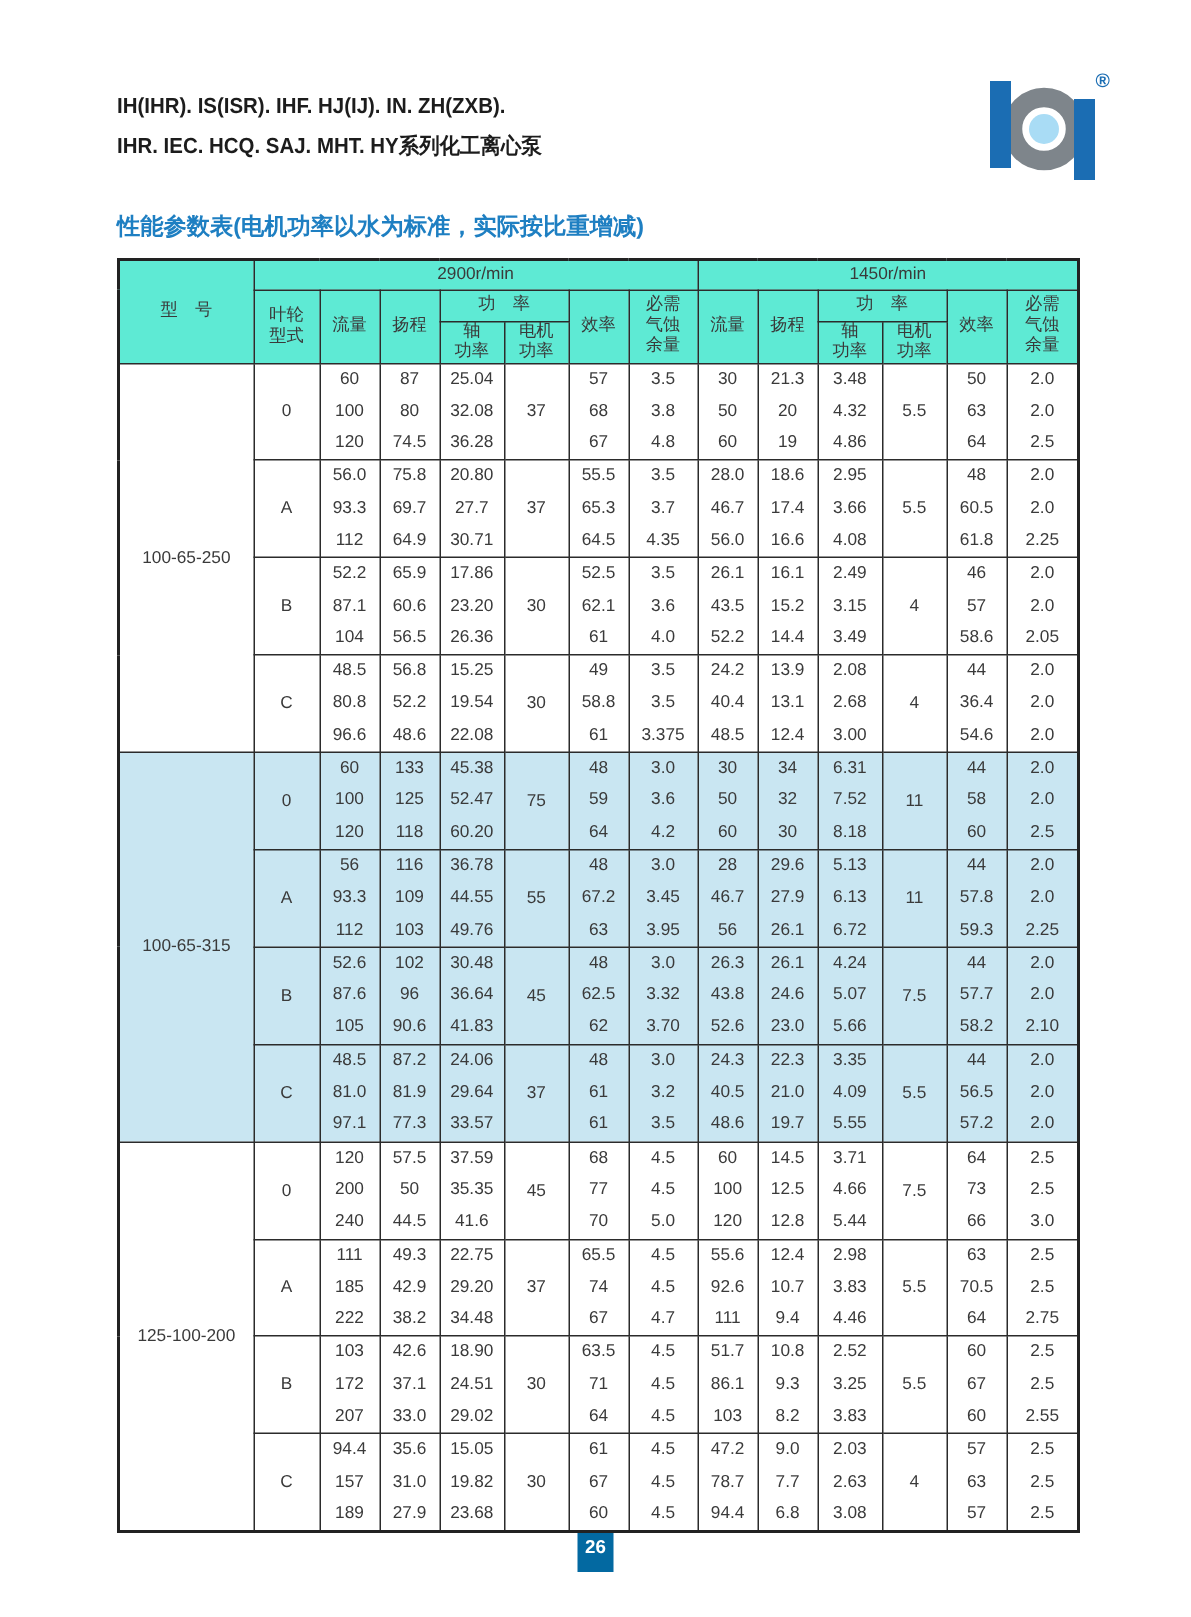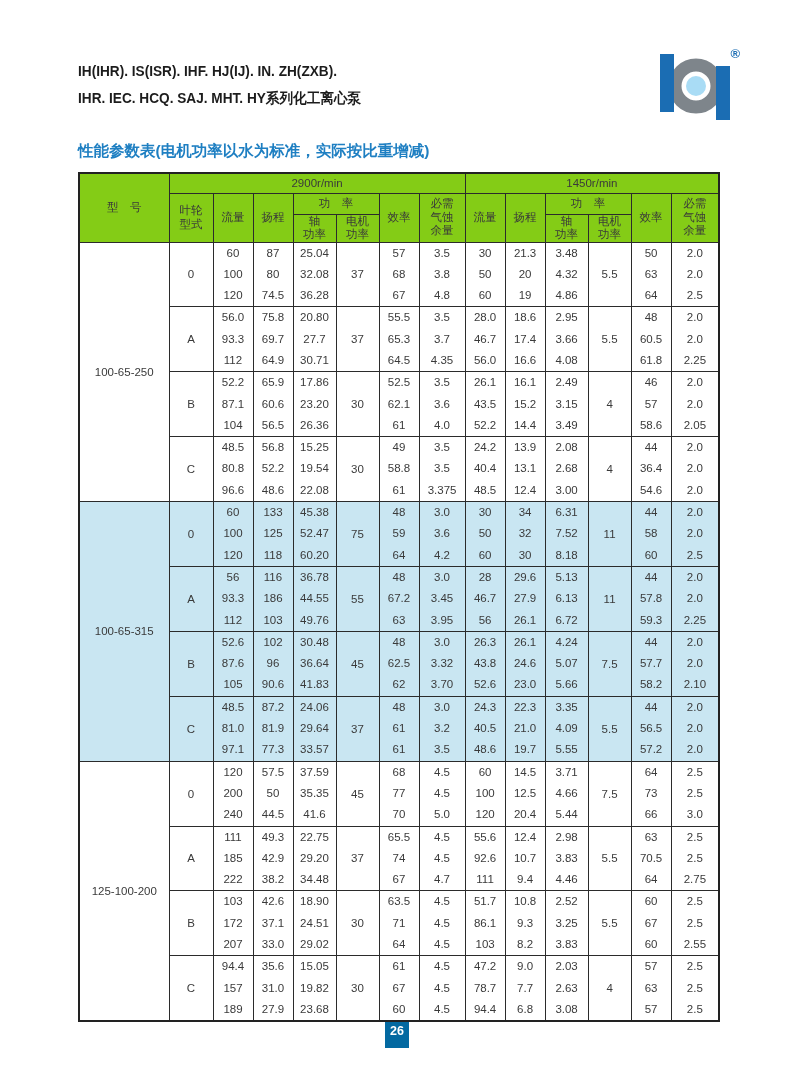--- a/index.html
+++ b/index.html
@@ -40,21 +40,21 @@
   table.perf{
     position:absolute;left:78px;top:172px;
     border-collapse:collapse;table-layout:fixed;width:640px;
     border:2px solid #222;
   }
   table.perf td{
     border:1px solid #2b2b2b;text-align:center;vertical-align:middle;
     padding:0;font-size:11.5px;color:#3a3a3a;
   }
   thead td{
-    background:#84cc16;color:#1f1f1f;font-size:12px;
+    background:#5eead4;color:#1f1f1f;font-size:12px;
     white-space:pre-line;line-height:13.5px;
   }
   tr.h1{height:20px;}
   tr.h2{height:21px;margin-top:21px;}
   tr.h3{height:25px;}
   tbody tr{height:64px;}
   tbody tr.hl td{background:#c9e6f2;}
   td.model{text-align:left;padding-left:2px;font-size:11.5px;letter-spacing:0;}
   .ln{height:21.3px;line-height:21.3px;}
 
@@ -422,21 +422,21 @@
         </tr>
         <tr class="hl">
           <td>A</td>
           <td>
             <div class="ln">56</div>
             <div class="ln">93.3</div>
             <div class="ln">112</div>
           </td>
           <td>
             <div class="ln">116</div>
-            <div class="ln">186</div>
+            <div class="ln">109</div>
             <div class="ln">103</div>
           </td>
           <td>
             <div class="ln">36.78</div>
             <div class="ln">44.55</div>
             <div class="ln">49.76</div>
           </td>
           <td>55</td>
           <td>
             <div class="ln">48</div>
@@ -615,21 +615,21 @@
             <div class="ln">5.0</div>
           </td>
           <td>
             <div class="ln">60</div>
             <div class="ln">100</div>
             <div class="ln">120</div>
           </td>
           <td>
             <div class="ln">14.5</div>
             <div class="ln">12.5</div>
-            <div class="ln">20.4</div>
+            <div class="ln">12.8</div>
           </td>
           <td>
             <div class="ln">3.71</div>
             <div class="ln">4.66</div>
             <div class="ln">5.44</div>
           </td>
           <td>7.5</td>
           <td>
             <div class="ln">64</div>
             <div class="ln">73</div>

